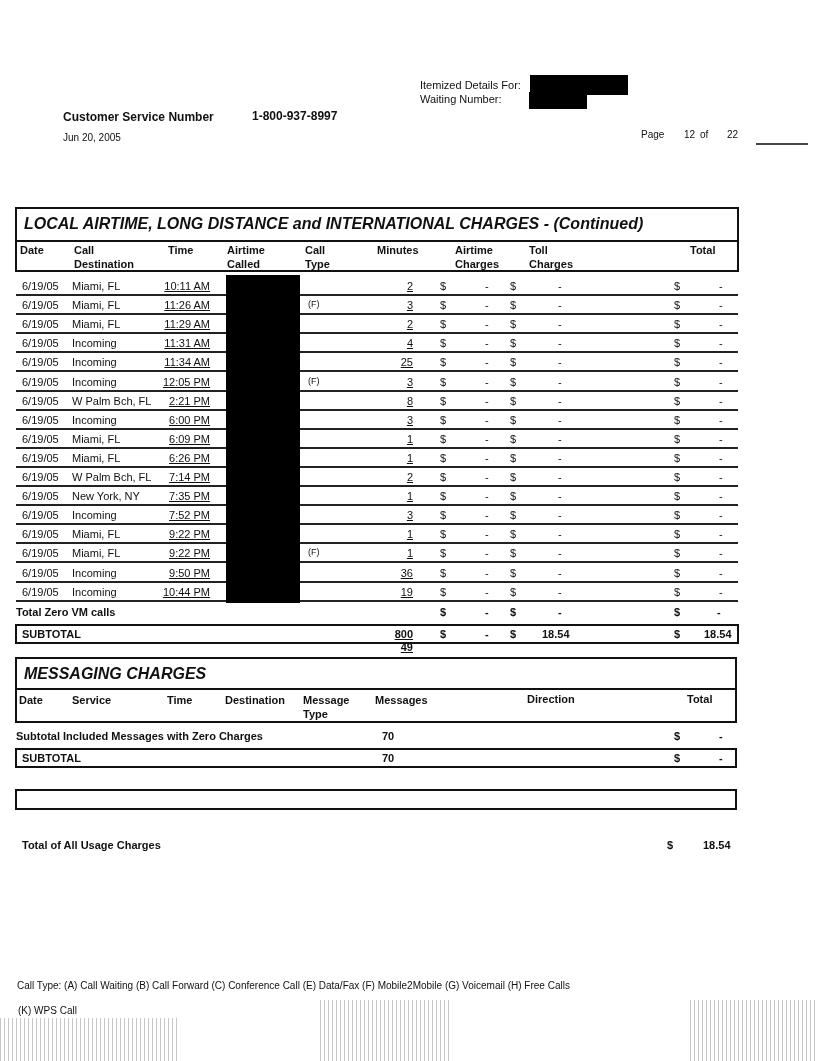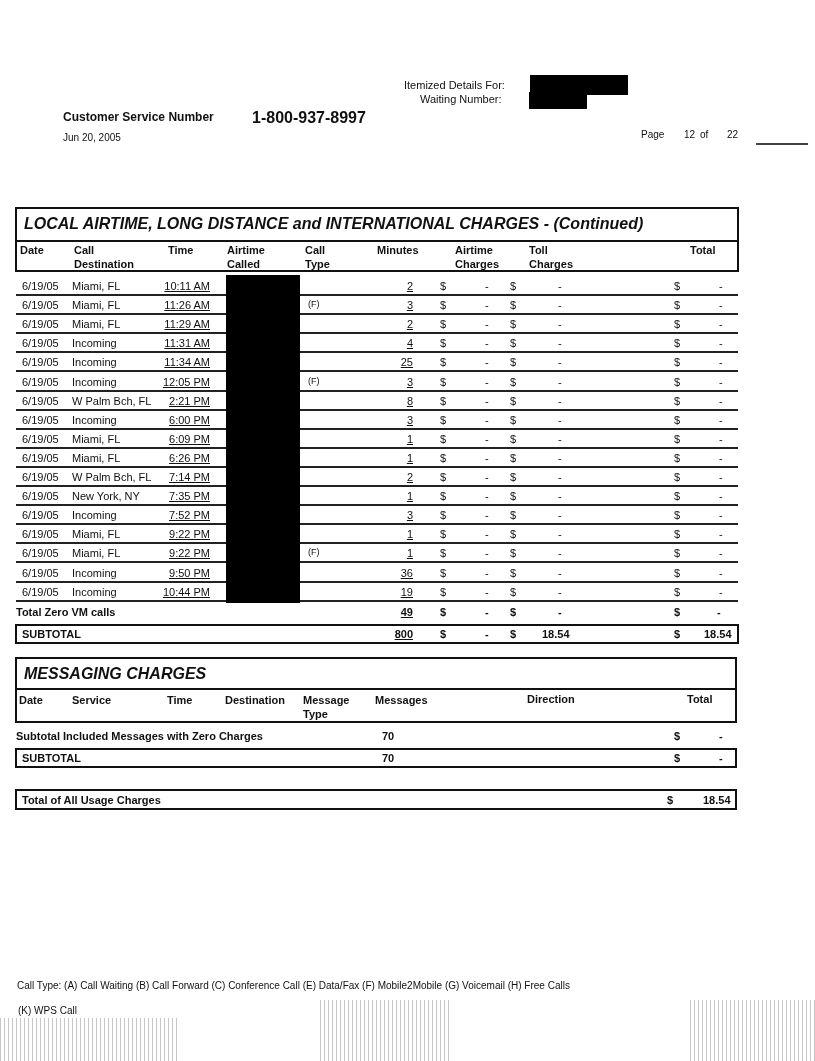--- a/index.html
+++ b/index.html
@@ -15,27 +15,27 @@
   .row { position:absolute; left:16px; width:722px; height:19px; font-size:11px; }
   .row .line { position:absolute; left:0; right:0; bottom:0; height:2px; background:#222; }
   .cell { position:absolute; top:3px; white-space:nowrap; }
   .r { text-align:right;text-decoration:underline; }
   .footer { font-size:10px; }
   .noise { position:absolute; background:repeating-linear-gradient(90deg,#999 0 1px,transparent 1px 4px); opacity:.55; }
 </style>
 </head>
 <body>
 
-<div class="abs hdr-label" style="left:404px;top:79px;">Itemized Details For:</div>
+<div class="abs hdr-label" style="left:420px;top:79px;">Itemized Details For:</div>
 <div class="redact" style="left:530px;top:75px;width:98px;height:20px;"></div>
 <div class="abs hdr-label" style="left:420px;top:93px;">Waiting Number:</div>
 <div class="redact" style="left:529px;top:92px;width:58px;height:17px;"></div>
 
 <div class="abs bold" style="left:63px;top:110px;font-size:12px;">Customer Service Number</div>
-<div class="abs bold" style="left:252px;top:109px;font-size:16px;">1-800-937-8997</div>
+<div class="abs bold" style="left:252px;top:109px;font-size:12px;">1-800-937-8997</div>
 <div class="abs" style="left:63px;top:132px;font-size:10px;">Jun 20, 2005</div>
 
 <div class="abs" style="left:641px;top:129px;font-size:10px;">Page</div>
 <div class="abs" style="left:684px;top:129px;font-size:10px;">12</div>
 <div class="abs" style="left:700px;top:129px;font-size:10px;">of</div>
 <div class="abs" style="left:727px;top:129px;font-size:10px;">22</div>
 <div class="abs" style="left:756px;top:143px;width:52px;height:2px;background:#444;"></div>
 
 <div class="box" style="left:15px;top:207px;width:724px;height:35px;"></div>
 <div class="title" style="left:24px;top:215px;">LOCAL AIRTIME, LONG DISTANCE and INTERNATIONAL CHARGES  - (Continued)</div>
@@ -311,21 +311,21 @@
       <span class="cell" style="left:542px">-</span>
       <span class="cell" style="left:658px">$</span>
       <span class="cell" style="left:703px">-</span>
       <div class="line"></div>
     </div>
   </div>
 <div class="redact" style="left:226px;top:275px;width:74px;height:328px;"></div>
 
 <div class="row" style="top:603px;">
   <span class="cell bold" style="left:0;">Total Zero VM calls</span>
-  <span class="cell bold r" style="left:360px;width:37px;">49</span>
+  <span class="cell bold r" style="left:360px;width:37px;margin-top:35px;">49</span>
   <span class="cell bold" style="left:424px;">$</span>
   <span class="cell bold" style="left:469px;">-</span>
   <span class="cell bold" style="left:494px;">$</span>
   <span class="cell bold" style="left:542px;">-</span>
   <span class="cell bold" style="left:658px;">$</span>
   <span class="cell bold" style="left:701px;">-</span>
 </div>
 
 <div class="box" style="left:15px;top:624px;width:724px;height:20px;"></div>
 <div class="row" style="top:625px;">
@@ -378,21 +378,21 @@
 
 <div class="box" style="left:15px;top:748px;width:722px;height:20px;"></div>
 <div class="row" style="top:749px;">
   <span class="cell bold" style="left:6px;">SUBTOTAL</span>
   <span class="cell bold" style="left:366px;">70</span>
   <span class="cell bold" style="left:658px;">$</span>
   <span class="cell bold" style="left:703px;">-</span>
 </div>
 
 <div class="box" style="left:15px;top:789px;width:722px;height:21px;"></div>
-<div class="row" style="top:791px;">
+<div class="row" style="top:836px;">
   <span class="cell bold" style="left:6px;">Total of All Usage Charges</span>
   <span class="cell bold" style="left:651px;">$</span>
   <span class="cell bold" style="left:687px;">18.54</span>
 </div>
 
 <div class="abs footer" style="left:17px;top:980px;">Call Type: (A) Call Waiting (B) Call Forward (C) Conference Call (E) Data/Fax (F) Mobile2Mobile (G) Voicemail (H) Free Calls</div>
 <div class="abs footer" style="left:18px;top:1005px;">(K) WPS Call</div>
 
 <div class="noise" style="left:0;top:1018px;width:180px;height:43px;"></div>
 <div class="noise" style="left:320px;top:1000px;width:130px;height:61px;"></div>

